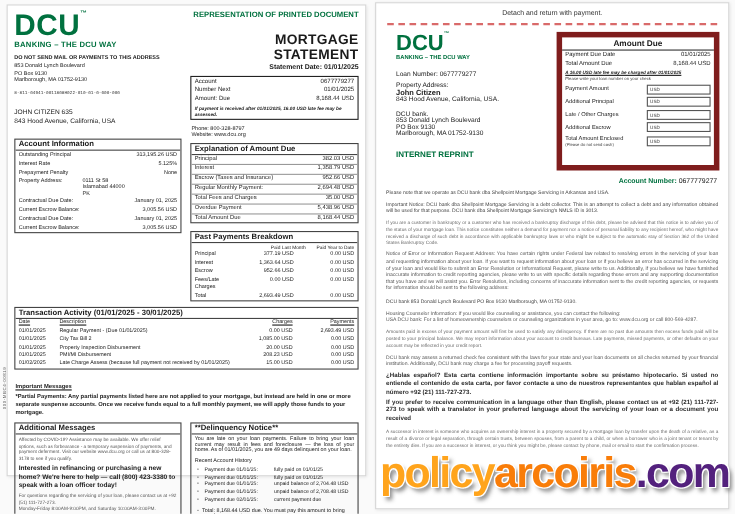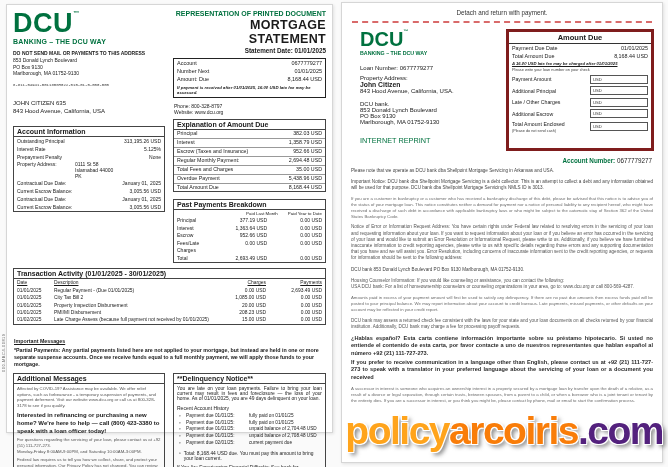--- a/index.html
+++ b/index.html
@@ -31,21 +31,21 @@
   .logo .tm{font-size:6px;vertical-align:top;font-weight:bold}
   .tagline{color:#00713f;font-weight:bold;font-size:7px;margin-top:1px;letter-spacing:.2px}
   .sender{margin-top:5px}
   .code{font-family:"Liberation Mono",monospace;font-size:4px;color:#333;margin-top:6px}
   .recip{margin-top:12px}
   .acctinfo{margin-top:11px}
   .acctinfo .kv{font-size:5px;padding:1px 3px}
   .prop{display:flex;font-size:5px;padding:0 3px}
   .prop .lab{width:58px}
   .hdr-rep{color:#00713f;font-weight:bold;font-size:7px;text-align:right}
-  .hdr-title{font-size:12.5px;font-weight:600;text-align:right;letter-spacing:.3px;margin-top:1px}
+  .hdr-title{font-size:12.5px;font-weight:600;text-align:right;letter-spacing:.3px;margin-top:12px}
   .hdr-date{font-size:6.3px;font-weight:bold;text-align:right;margin:1px 0 4px}
   .acctbox{border:1.5px solid #222;padding:1px 0 2px}
   .acctbox .kv{font-size:5.5px;line-height:1.45}
   .acctbox .note{font-size:4.3px;font-weight:bold;font-style:italic;padding:1px 3px 0}
   .contact{font-size:5px;margin:5px 1px 4px}
   .expl .kv{font-size:5.3px;line-height:1.5}
   .pp{margin-top:7px}
   .pph{display:flex;justify-content:flex-end;gap:10px;font-size:4.4px;padding:1px 3px;color:#222}
   .ppr{display:flex;font-size:5px;line-height:1.5;padding:0 3px}
   .ppr .lab{flex:1}
@@ -80,22 +80,22 @@
   .p2head{display:flex;justify-content:space-between}
   .p2hl{width:150px;padding-left:10px}
   .logo2{color:#00713f;font-weight:900;font-size:20px;line-height:1}
   .logo2 .tm{font-size:5px;vertical-align:top}
   .tag2{color:#00713f;font-weight:bold;font-size:5.3px;margin-top:1px}
   .p2hl .loan{font-size:6px;margin-top:9px}
   .p2hl .plabel{font-size:6px;margin-top:4px}
   .p2hl .pname{font-size:6.8px;font-weight:bold}
   .p2hl .paddr{font-size:6px}
   .p2hl .bank{font-size:6px;margin-top:7px}
-  .reprint{color:#00713f;font-weight:normal;font-size:7.3px;margin-top:11px}
-  .adbox{width:152px;border:3px solid #7f1d1d;box-sizing:border-box;padding-bottom:15px}
+  .reprint{color:#00713f;font-weight:bold;font-size:7.3px;margin-top:11px}
+  .adbox{width:152px;border:5px solid #7f1d1d;box-sizing:border-box;padding-bottom:15px}
   .adbox .t{font-size:7.5px;font-weight:bold;text-align:center;border-bottom:1px solid #333;padding:1px 0}
   .adbox .kv{font-size:5.4px;line-height:1.5;padding:0 3px}
   .adbox .ln{font-size:4.2px;font-style:italic;text-decoration:underline;font-weight:bold;padding:0 3px;margin-top:1px}
   .adbox .mn{font-size:3.9px;color:#444;padding:0 3px;margin:1px 0 2px}
   .stubrow{display:flex;justify-content:space-between;align-items:center;padding:0 3px;margin-top:2.5px}
   .stubrow .lab{font-size:5.2px}
   .stubrow .lab .sub{font-size:3.8px;color:#444}
   .stubbox{width:58px;height:9px;border:1px solid #555;font-size:4.2px;color:#333;padding:1px 0 0 2px;box-sizing:border-box}
   .acctline{text-align:right;font-size:6.3px;margin:6px 2px 4px}
   .acctline .al{color:#00713f;font-weight:bold}

